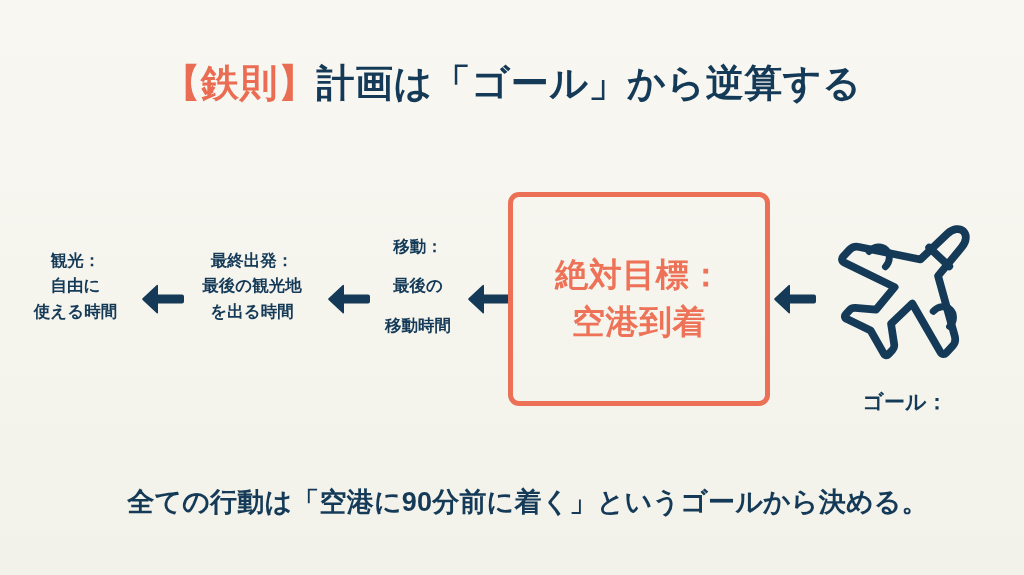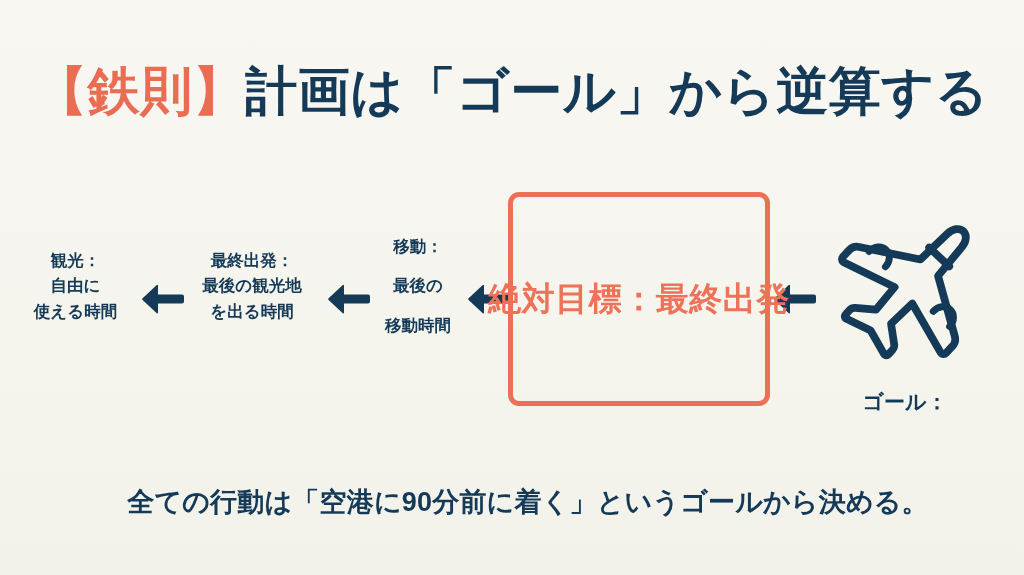--- a/index.html
+++ b/index.html
@@ -21,21 +21,21 @@
     background: linear-gradient(180deg, #f8f7f2 0%, #f5f4ed 55%, #f3f2ea 100%);
   }
 
   
   #title {
     position: absolute;
     top: 62px;
     left: 0;
     width: 1024px;
     text-align: center;
-    font-size: 52px;
+    font-size: 38px;
     font-weight: bold;
     letter-spacing: 0.5px;
     white-space: nowrap;
     line-height: 1.12;
   }
   #title .accent { color: #ea6d53; }
   #title .main   { color: #143a57; }
 
   
   #flow {
@@ -84,21 +84,21 @@
     position: absolute;
     left: 508px;
     top: 192px;
     width: 262px;
     height: 214px;
     box-sizing: border-box;
     border: 5px solid #ec7056;
     border-radius: 11px;
     background: transparent;
     display: flex;
-    flex-direction: row;
+    flex-direction: column;
     justify-content: center;
     align-items: center;
   }
   #goal-box .gl {
     display: block;
     color: #ee7257;
     font-size: 33px;
     font-weight: bold;
     line-height: 1.42;
     white-space: nowrap;
@@ -183,21 +183,21 @@
   <svg class="arrow" id="arrow-3" viewBox="0 0 46 34">
     <path d="M16.5 3.2 L2.6 16.2 Q1.6 17 2.6 17.9 L16.5 30.9 Q18 32.2 18 30.2 L18 21.5 L42 21.5 Q44 21.5 44 19.6 L44 14.5 Q44 12.6 42 12.6 L18 12.6 L18 3.9 Q18 1.9 16.5 3.2 Z" fill="#143a57"></path>
   </svg>
 
   <svg class="arrow" id="arrow-4" viewBox="0 0 46 34">
     <path d="M16.5 3.2 L2.6 16.2 Q1.6 17 2.6 17.9 L16.5 30.9 Q18 32.2 18 30.2 L18 21.5 L42 21.5 Q44 21.5 44 19.6 L44 14.5 Q44 12.6 42 12.6 L18 12.6 L18 3.9 Q18 1.9 16.5 3.2 Z" fill="#143a57"></path>
   </svg>
 
   <div id="goal-box">
     <span class="gl">絶対目標：</span>
-    <span class="gl">最終出発</span>
+    <span class="gl">空港到着</span>
   </div>
 
   <svg id="plane-icon" viewBox="0 0 200 200">
     <g transform="rotate(43 100 100)">
       <path d="M100 16
                C 106 16 111 22 111.5 31
                L 114 74
                L 176 112
                C 180 114.5 182 118 182 122
                L 182 133

